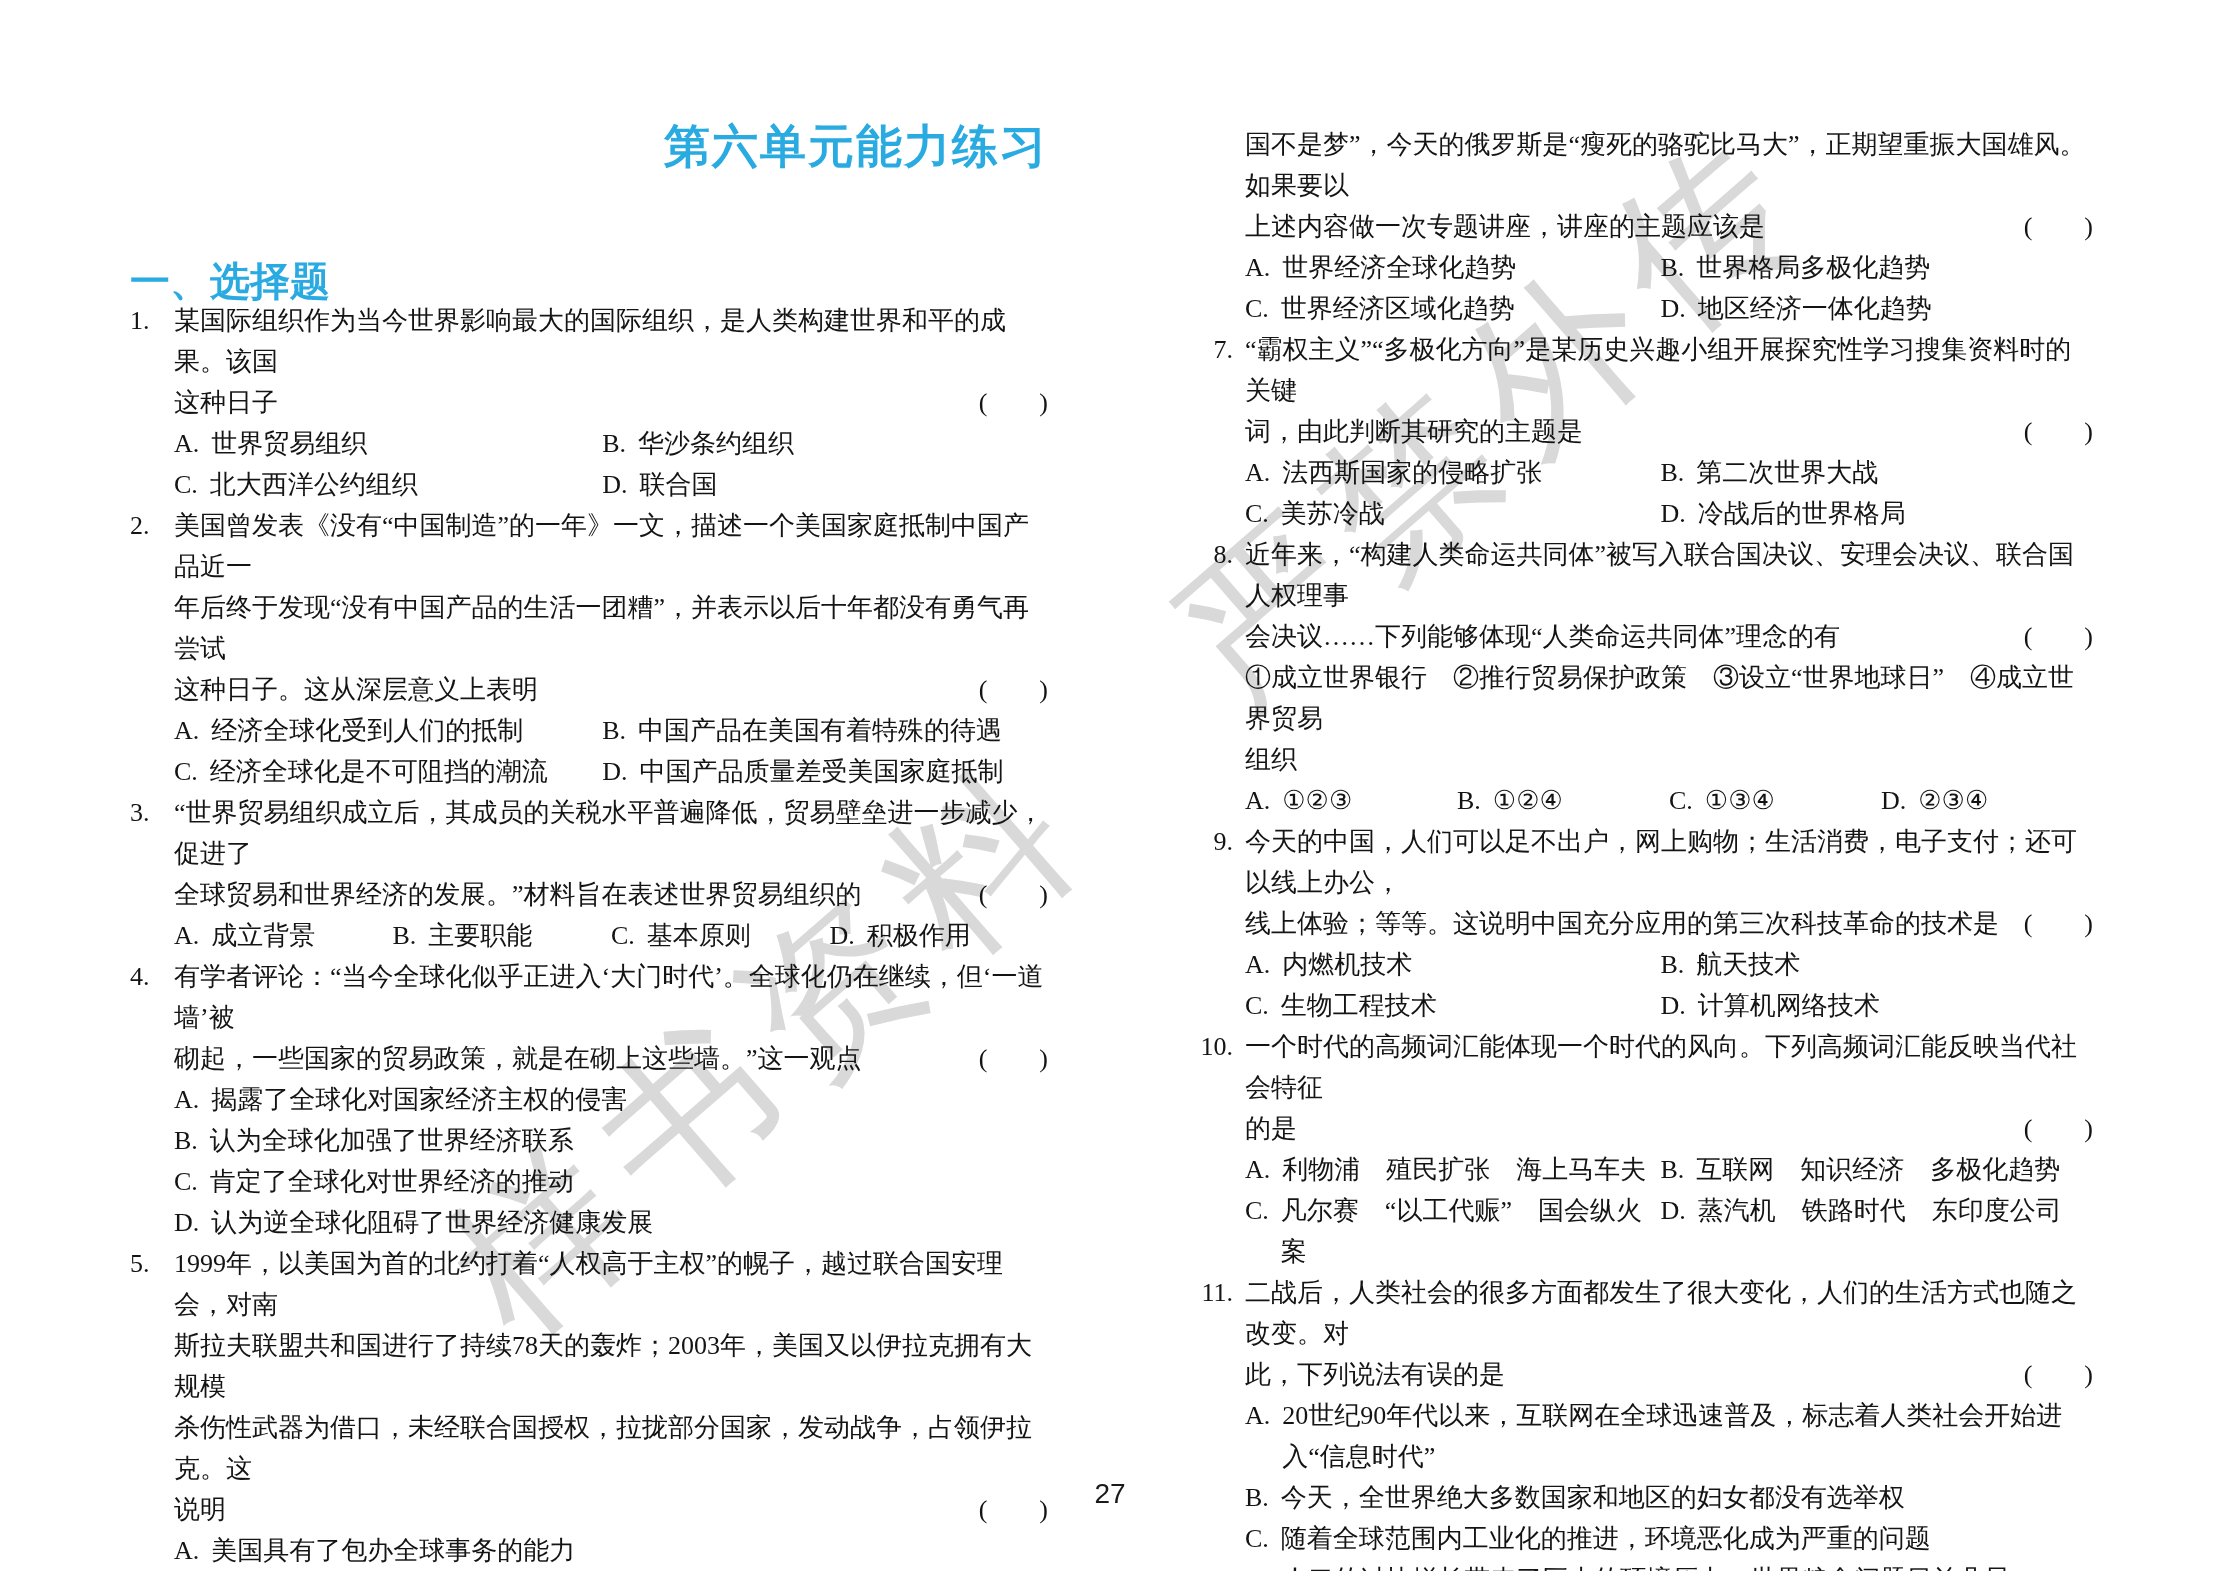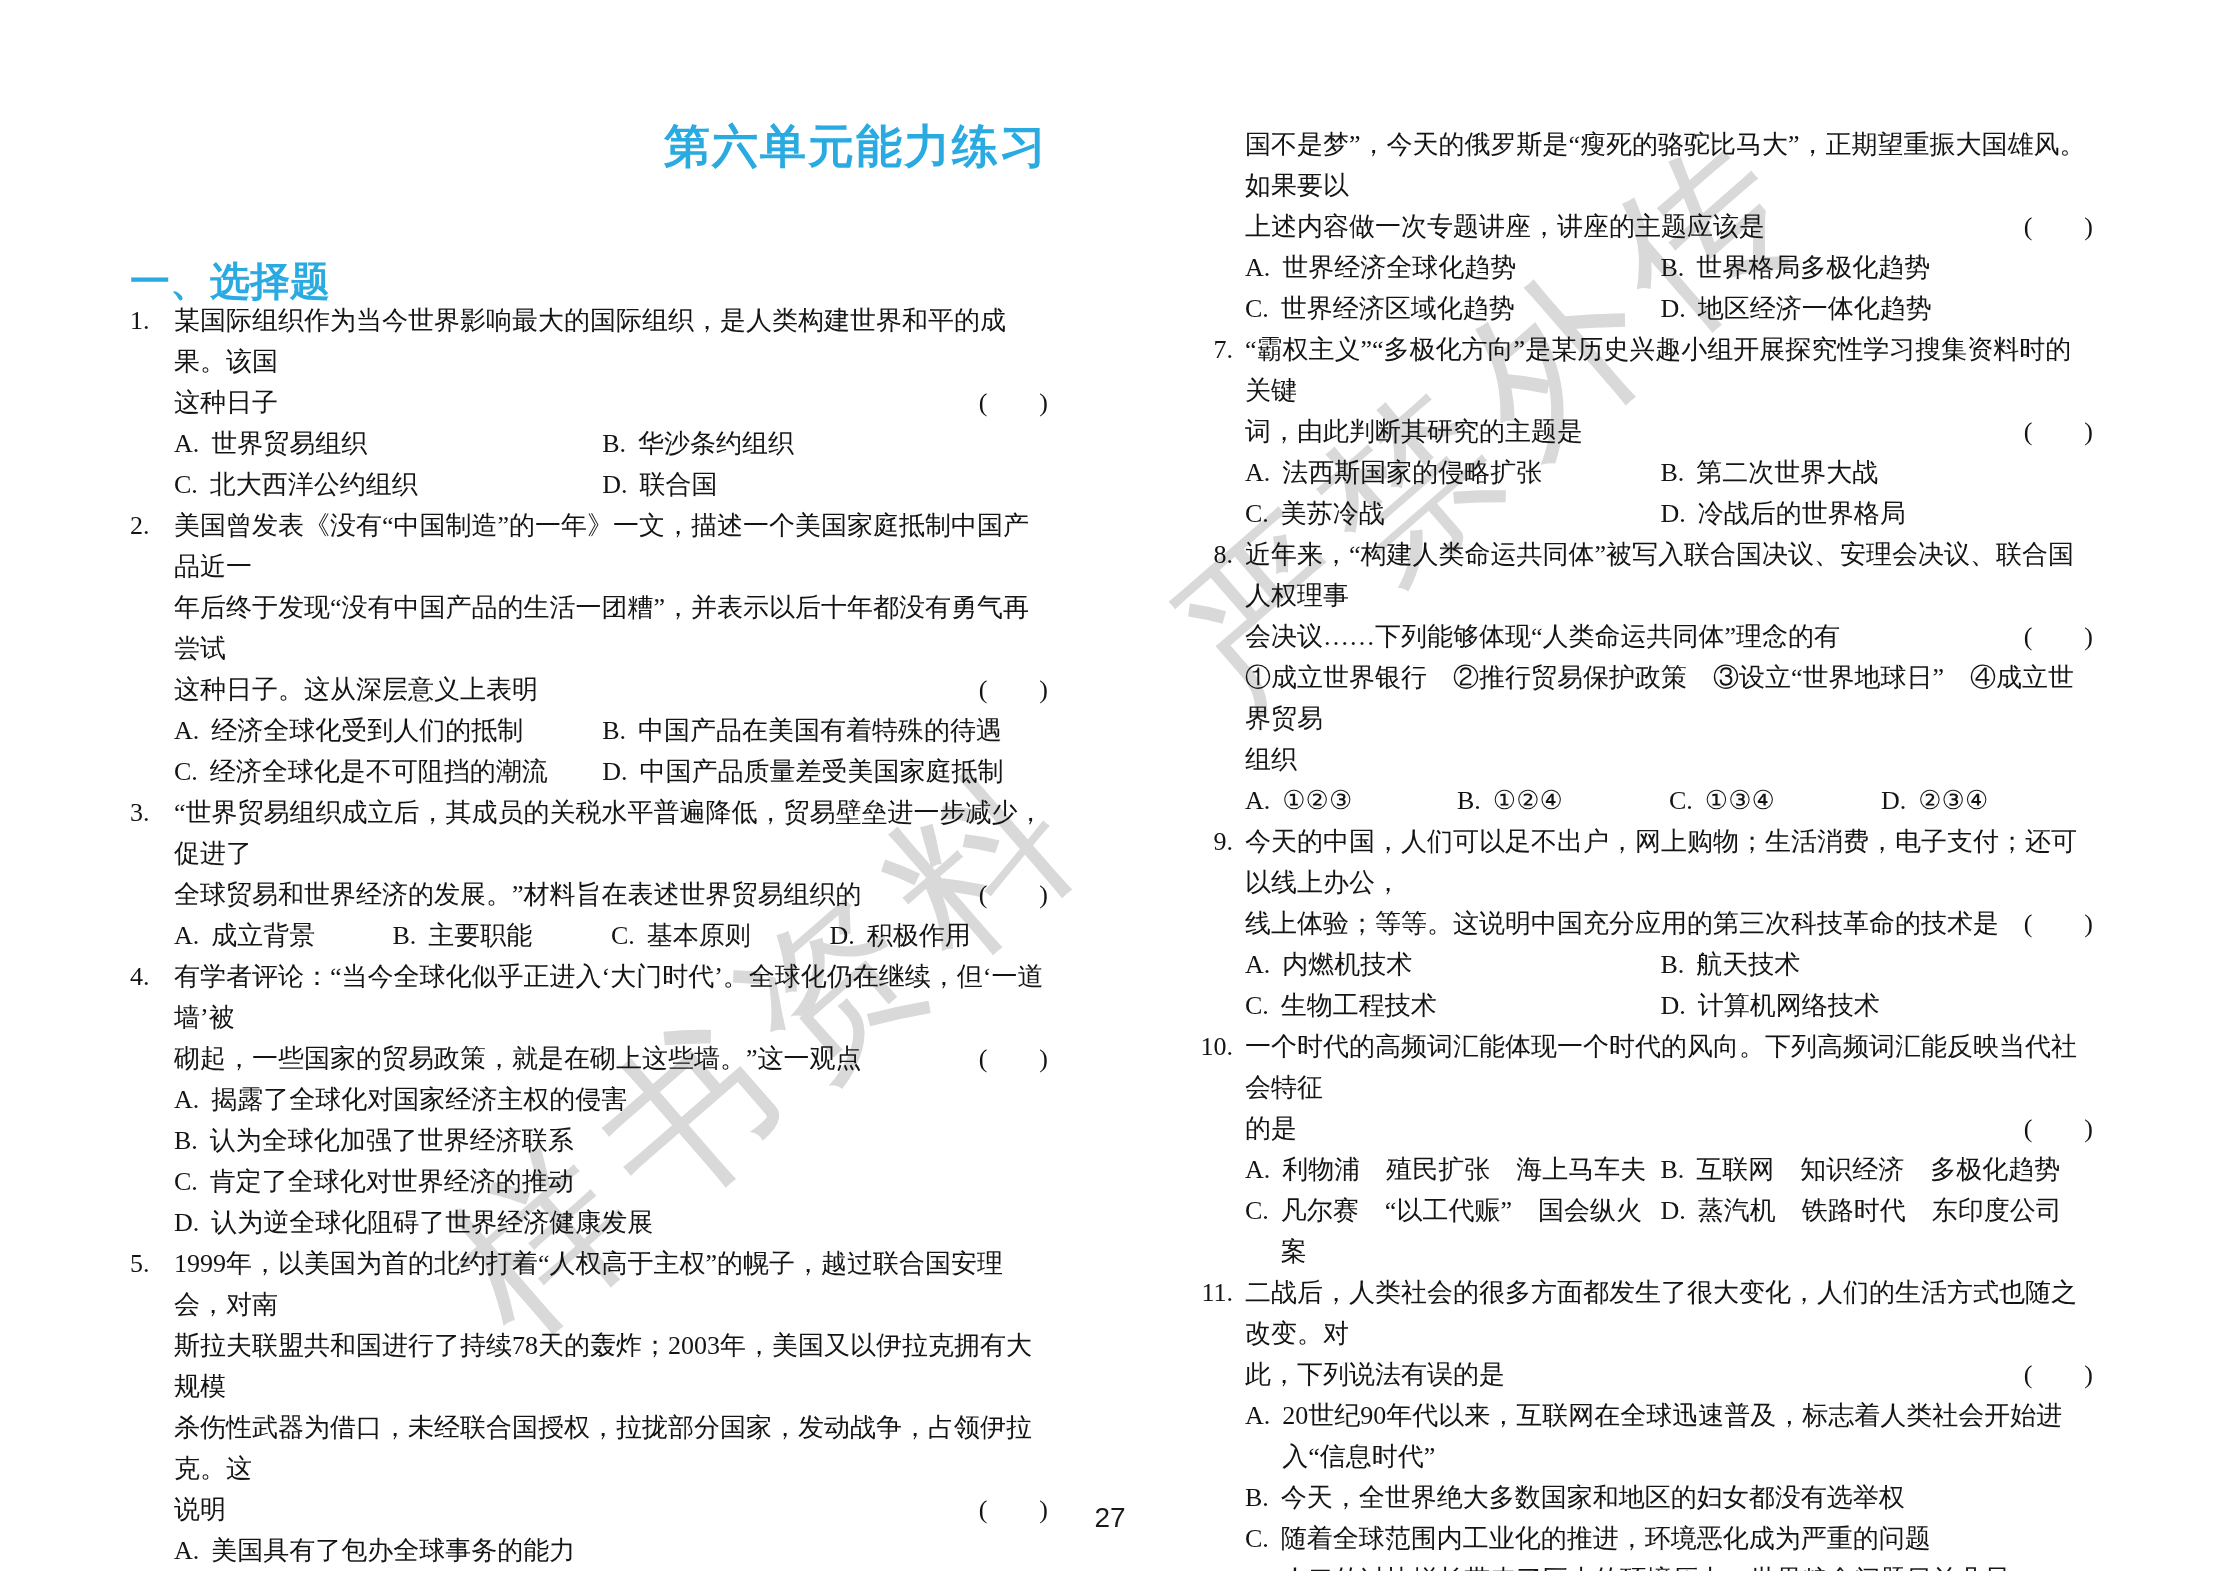--- a/index.html
+++ b/index.html
@@ -43,21 +43,20 @@
   .cols-2{grid-template-columns:49% 51%;}
   .cols-4{grid-template-columns:repeat(4,1fr);}
   .cols-1{grid-template-columns:100%;}
   .opt{display:flex;font-size:26px;line-height:41px;}
   .opt-label{flex:0 0 auto;margin-right:12px;}
   .opt-text{word-break:break-all;}
   .page-number{
     position:absolute;left:0;right:0;top:1478px;text-align:center;
     font-size:28px;color:#1a1a1a;z-index:2;
     font-family:"Liberation Sans","DejaVu Sans",sans-serif;
-    margin-top:24px;
   }
 </style>
 </head>
 <body>
 
 <div class="page">
   <div class="watermark">样书资料　严禁外传</div>
   <div class="page-title">第六单元能力练习</div>
   <div class="section-header">一、选择题</div>
   <div class="col col-left">

